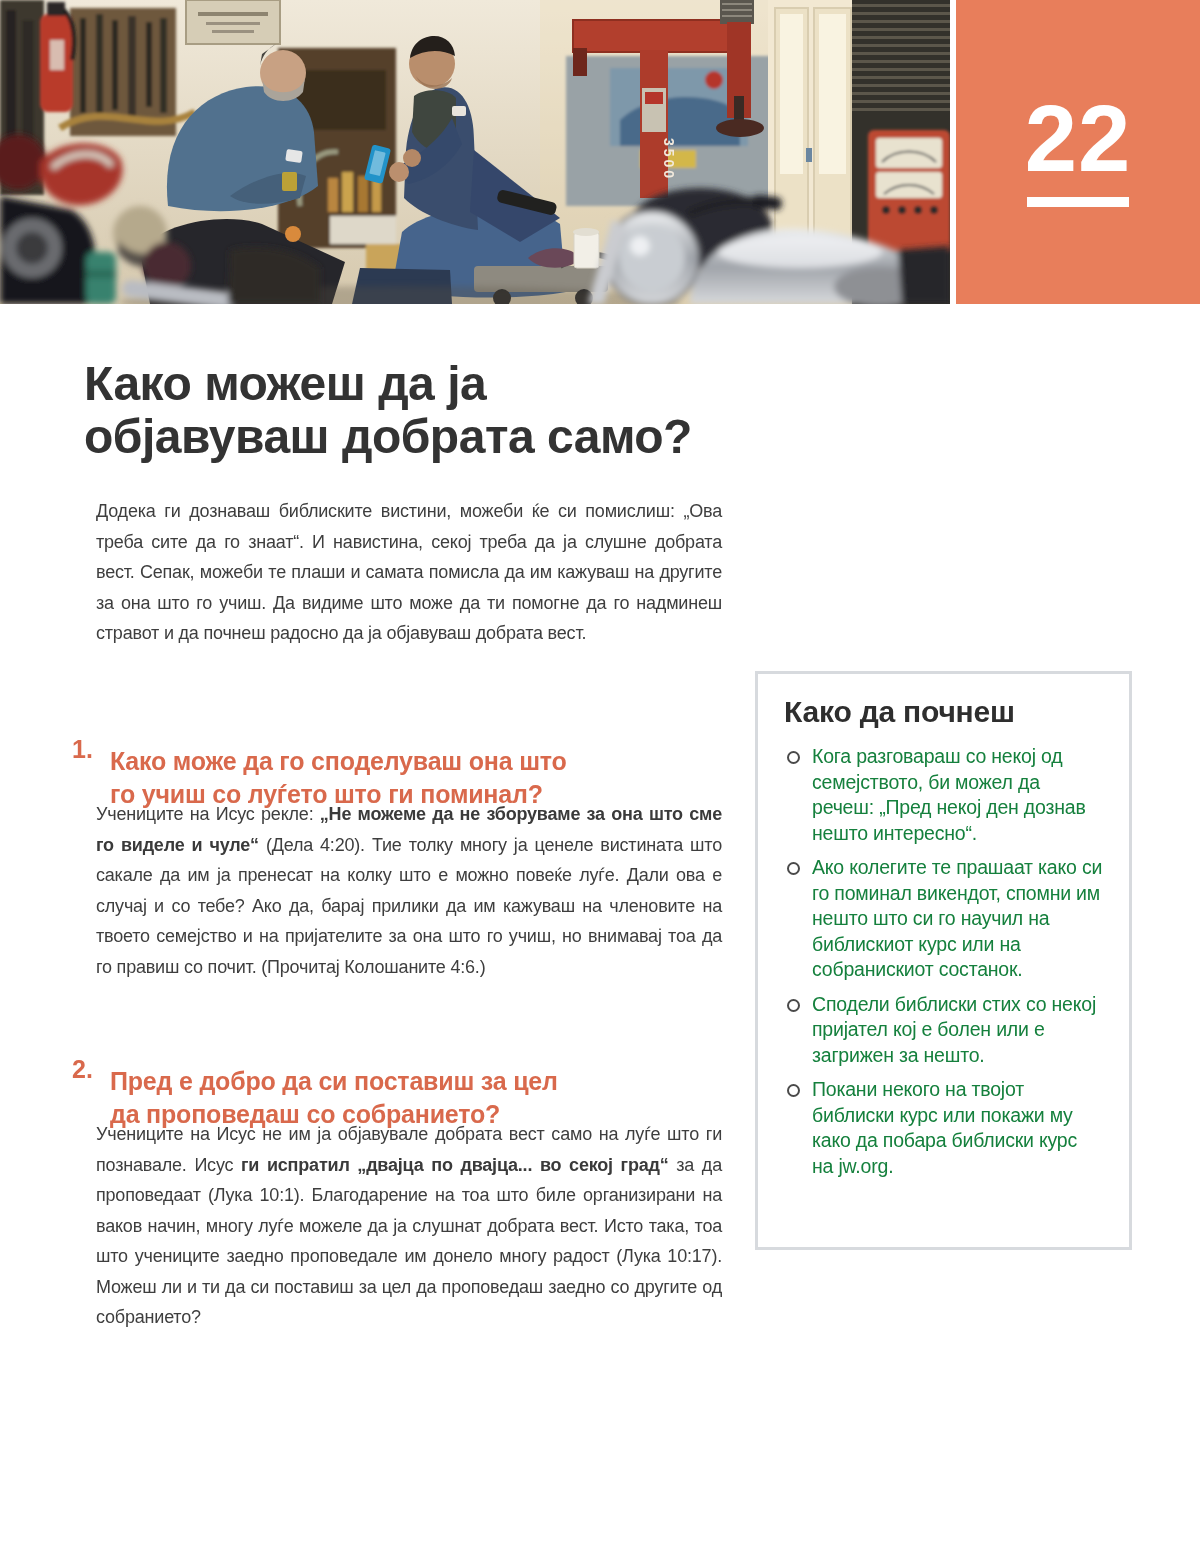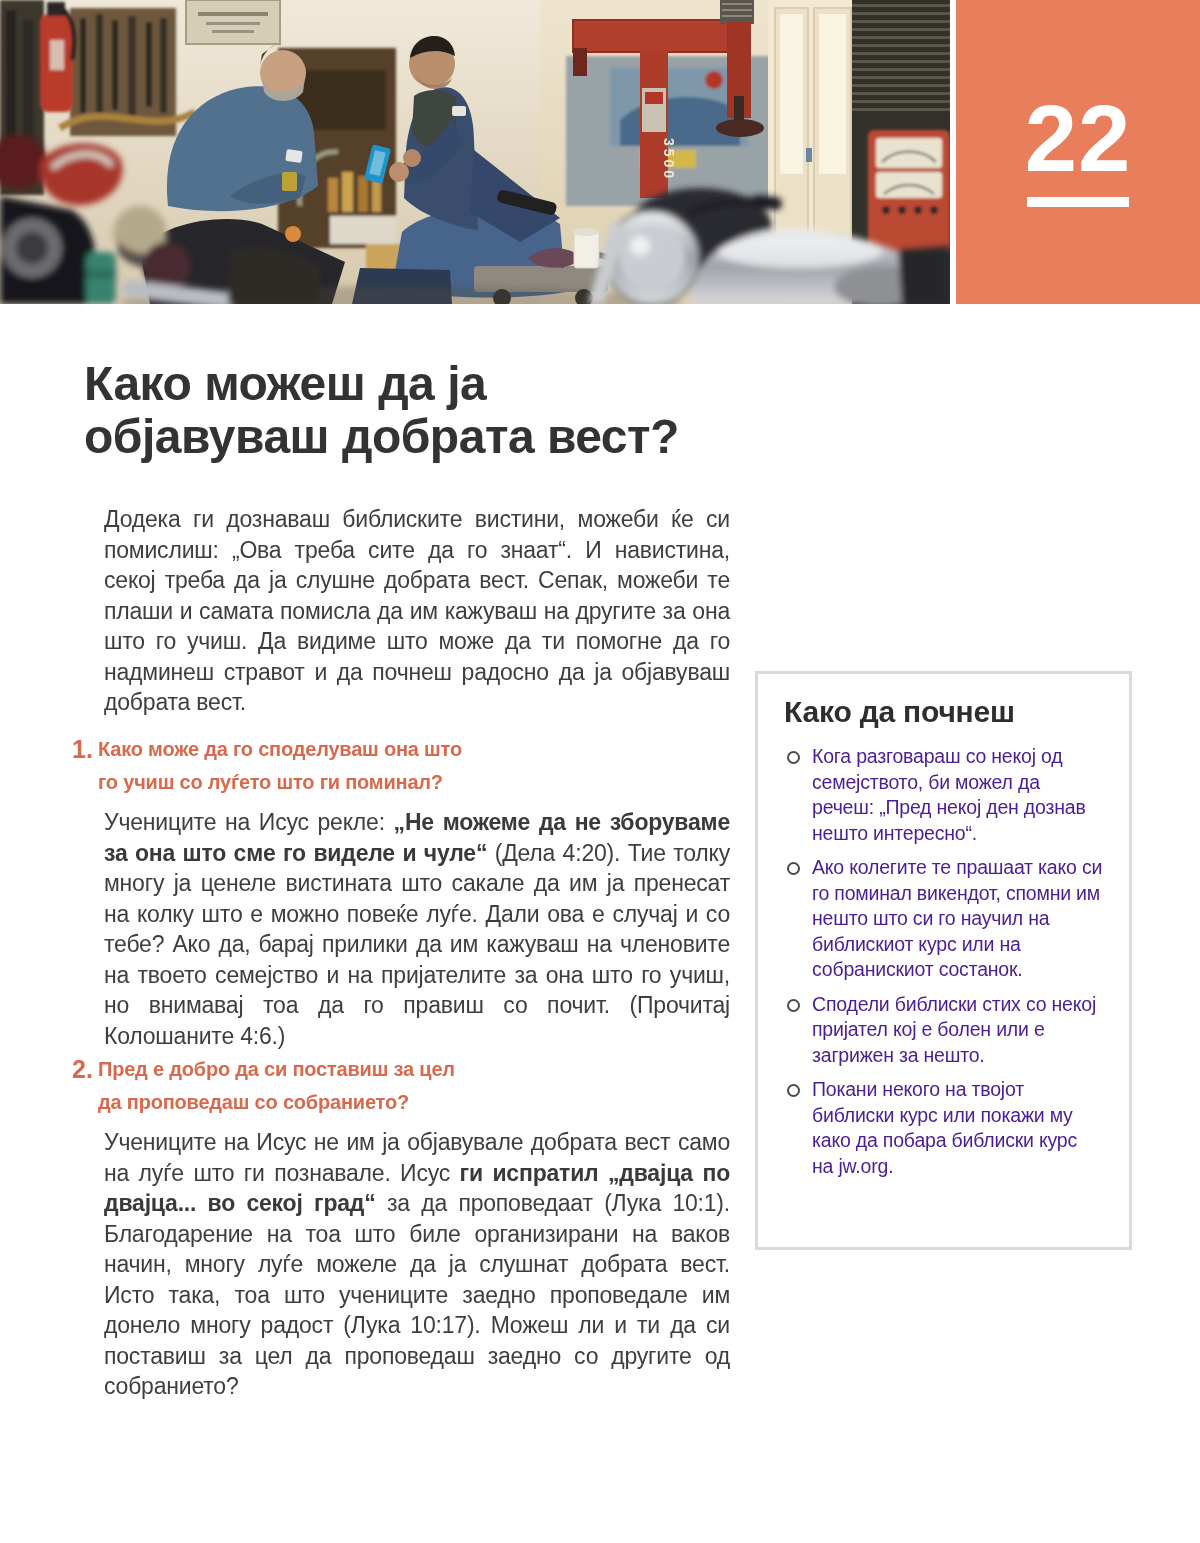--- a/index.html
+++ b/index.html
@@ -8,38 +8,38 @@
   
   .hero{position:absolute;left:0;top:0;width:950px;height:304px;overflow:hidden;background:#d9cfbc;}
   .hero svg{display:block;width:100%;height:100%;}
   .badge{position:absolute;left:956px;top:0;width:244px;height:304px;background:#E87E5B;
          display:flex;flex-direction:column;align-items:center;justify-content:center;}
   .badge-num{color:#fff;font-size:94px;font-weight:bold;line-height:0.9;letter-spacing:1px;text-align:right;}
   .badge-rule{width:102px;height:10px;background:#fff;margin-top:16px;}
   
   .title{position:absolute;left:76px;top:349px;width:700px;margin:8px;
          font-size:48px;line-height:53px;font-weight:bold;color:#333;letter-spacing:-0.5px;}
-  .bodypar{position:absolute;margin:8px;width:626px;left:96px;
-           font-size:23px;line-height:30.5px;color:#3E3E3E;text-align:justify;letter-spacing:-0.2px;}
+  .bodypar{position:absolute;margin:0;width:626px;left:96px;
+           font-size:18px;line-height:30.5px;color:#3E3E3E;text-align:justify;letter-spacing:-0.2px;}
   .bodypar b{font-weight:bold;color:#3A3A3A;}
   .intro{top:496px;}
   .p1{top:799px;}
   .p2{top:1119px;}
   .question{position:absolute;left:72px;width:660px;display:flex;}
   .q1{top:733px;}
   .q2{top:1053px;}
   .q-num{flex:0 0 26px;font-size:25px;font-weight:bold;color:#D9694C;line-height:32.5px;}
-  .q-title{margin:0;font-size:20px;font-weight:bold;color:#D9694C;line-height:32.5px;letter-spacing:-0.2px;}
+  .q-title{margin:12px;font-size:25px;font-weight:bold;color:#D9694C;line-height:32.5px;letter-spacing:-0.2px;}
   
   .sidebar{position:absolute;left:755px;top:671px;width:377px;min-height:579px;box-sizing:border-box;
            background:#fff;border:3px solid #D7DADE;padding:21px 26px 24px 26px;}
   .sidebar h3{margin:0 0 15px 0;font-size:30px;font-weight:bold;color:#2E2E2E;letter-spacing:-0.2px;}
   .sidebar ul{list-style:none;margin:0;padding:0;}
   .sidebar li{position:relative;padding-left:28px;margin-bottom:9px;
-              font-size:19.5px;line-height:25.5px;color:#4c1d95;letter-spacing:-0.2px;}
+              font-size:19.5px;line-height:25.5px;color:#15803d;letter-spacing:-0.2px;}
   .ring{position:absolute;left:3px;top:7px;width:9px;height:9px;border:2px solid #4A4A4A;border-radius:50%;}
 </style>
 </head>
 <body>
 
 <div class="page">
 
   <div class="hero">
     <svg viewBox="0 0 950 304" preserveAspectRatio="none">
       <defs>
@@ -242,21 +242,21 @@
         <path d="M230,250 C260,242 300,250 320,268 L320,304 L228,304 Z" fill="#2e2a28"></path>
       </g>
     </svg>
   </div>
 
   <div class="badge">
     <div class="badge-num">22</div>
     <div class="badge-rule"></div>
   </div>
 
-  <h1 class="title"><span>Како можеш да ја</span><br><span>објавуваш добрата вест?</span></h1>
+  <h1 class="title"><span>Како можеш да ја</span><br><span>објавуваш добрата само?</span></h1>
 
   <p class="bodypar intro">Додека ги дознаваш библиските вистини, можеби ќе си помислиш: „Ова треба сите да го знаат“. И навистина, секој треба да ја слушне добрата вест. Сепак, можеби те плаши и самата помисла да им кажуваш на другите за она што го учиш. Да видиме што може да ти помогне да го надминеш стравот и да почнеш радосно да ја објавуваш добрата вест.</p>
 
   <div class="question q1">
     <span class="q-num">1.</span>
     <h2 class="q-title"><span>Како може да го споделуваш она што</span><br><span>го учиш со луѓето што ги поминал?</span></h2>
   </div>
   <p class="bodypar p1"><span>Учениците на Исус рекле: </span><b>„Не можеме да не зборуваме за она што сме го виделе и чуле“</b><span> (Дела 4:20). Тие толку многу ја ценеле вистината што сакале да им ја пренесат на колку што е можно повеќе луѓе. Дали ова е случај и со тебе? Ако да, барај прилики да им кажуваш на членовите на твоето семејство и на пријателите за она што го учиш, но внимавај тоа да го правиш со почит. (Прочитај Колошаните 4:6.)</span></p>
 
   <div class="question q2">

